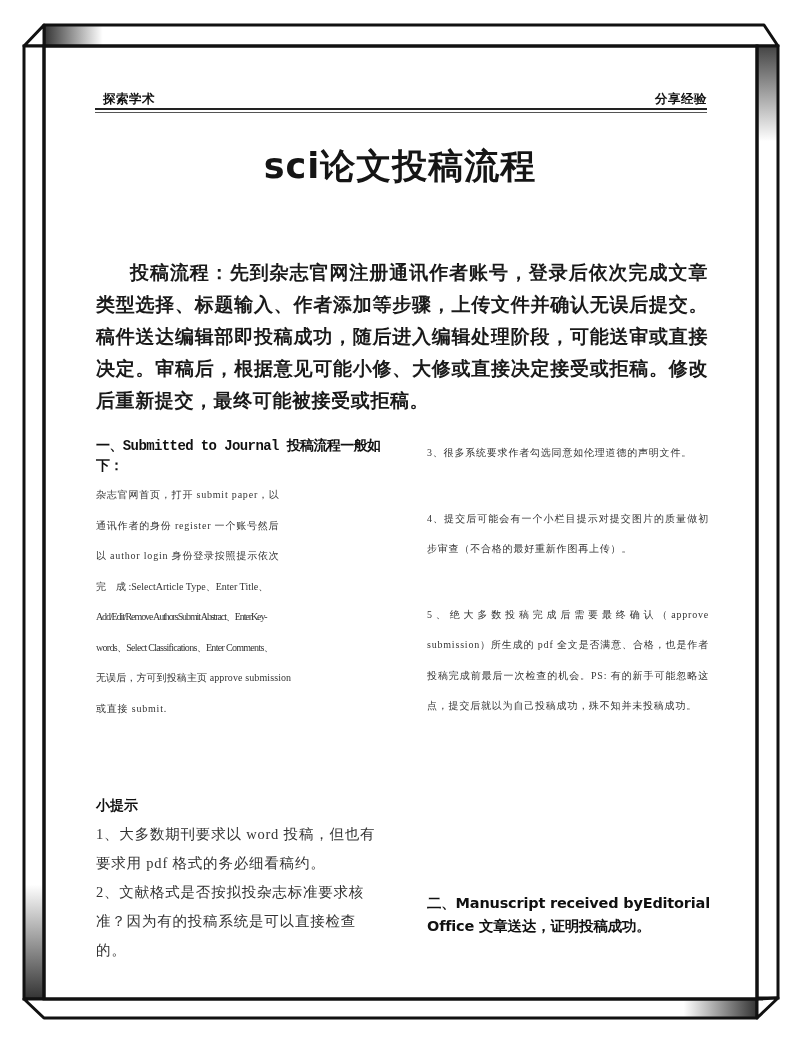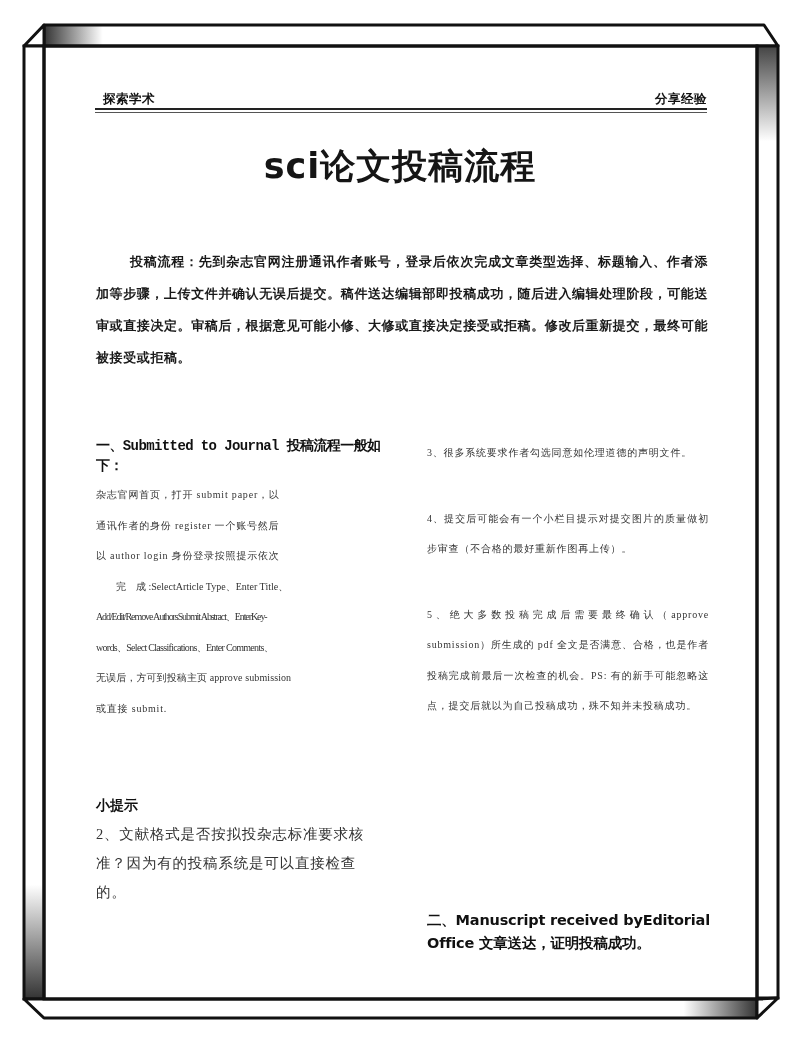--- a/index.html
+++ b/index.html
@@ -24,22 +24,22 @@
   .header-rule2 {
     position: absolute; left: 0; top: 23px; width: 100%; height: 0;
     border-top: 1px solid #555;
   }
   .title {
     position: absolute; left: 0; width: 800px; top: 143px; text-align: center;
     font-family: "DejaVu Sans", sans-serif; font-weight: bold; font-size: 35px; color: #151515;
     letter-spacing: 1px;
   }
   .intro {
-    position: absolute; left: 96px; top: 246px; width: 612px;
-    font-family: "DejaVu Serif", serif; font-weight: bold; font-size: 13px;
+    position: absolute; left: 96px; top: 256px; width: 612px;
+    font-family: "DejaVu Serif", serif; font-weight: bold; font-size: 19px;
     line-height: 32px; color: #1a1a1a; text-indent: 34px; text-align: justify;
     letter-spacing: 0.6px;
   }
   .col { position: absolute; top: 436px; }
   .col-left { left: 96px; width: 286px; }
   .col-right { left: 427px; width: 282px; }
   .sec-head {
     font-family: Liberation Mono, monospace; font-weight: bold; font-size: 14px; color: #111;
     letter-spacing: -0.6px; line-height: 20px;
   }
@@ -55,21 +55,21 @@
   }
   .tips {
     position: absolute; left: 96px; top: 820px; width: 290px;
     font-family: "Liberation Serif", serif; font-size: 14.5px; color: #333; line-height: 29px;
     letter-spacing: 0.8px;
   }
   .right-item { margin: 0 0 35px 0; }
   .sec2-head {
     position: absolute; left: 427px; top: 892px; width: 290px;
     font-family: "DejaVu Sans", sans-serif; font-weight: bold; font-size: 14.5px; color: #111;
-    line-height: 23px; letter-spacing: -0.2px; margin-top: 17px;
+    line-height: 23px; letter-spacing: -0.2px;
   }
 </style>
 </head>
 <body>
 
 <svg id="frame" width="800" height="1046" viewBox="0 0 800 1046" xmlns="http://www.w3.org/2000/svg">
   <defs>
     <linearGradient id="gTop" x1="0" y1="0" x2="1" y2="0">
       <stop offset="0" stop-color="#333"></stop>
       <stop offset="0.08" stop-color="#fff"></stop>
@@ -117,30 +117,31 @@
 <div class="title">sci论文投稿流程</div>
 
 <p class="intro p-block">投稿流程：先到杂志官网注册通讯作者账号，登录后依次完成文章类型选择、标题输入、作者添加等步骤，上传文件并确认无误后提交。稿件送达编辑部即投稿成功，随后进入编辑处理阶段，可能送审或直接决定。审稿后，根据意见可能小修、大修或直接决定接受或拒稿。修改后重新提交，最终可能被接受或拒稿。</p>
 
 <div class="col col-left">
   <div class="sec-head">一、Submitted to Journal 投稿流程一般如下：</div>
   <div class="body-text" style="margin-top:4px;">
     <div>杂志官网首页，打开 submit paper，以</div>
     <div>通讯作者的身份 register 一个账号然后</div>
     <div>以 author login 身份登录按照提示依次</div>
-    <div style="letter-spacing:0;margin-left:20px;">完　成 :SelectArticle Type、Enter Title、</div>
+    <div style="letter-spacing:0;">完　成 :SelectArticle Type、Enter Title、</div>
     <div class="condensed" style="letter-spacing:-1.1px;">Add/Edit/Remove AuthorsSubmit Abstract、EnterKey-</div>
     <div class="condensed" style="letter-spacing:-0.7px;">words、Select Classifications、Enter Comments、</div>
     <div style="letter-spacing:0.1px;">无误后，方可到投稿主页 approve submission</div>
     <div>或直接 submit.</div>
   </div>
 </div>
 
 <div class="tip-head">小提示</div>
 <div class="tips">
+  <div>1、大多数期刊要求以 word 投稿，但也有要求用 pdf 格式的务必细看稿约。</div>
   <div>2、文献格式是否按拟投杂志标准要求核准？因为有的投稿系统是可以直接检查的。</div>
 </div>
 
 <div class="col col-right body-text" style="top:438px;">
   <p class="right-item">3、很多系统要求作者勾选同意如伦理道德的声明文件。</p>
   <p class="right-item">4、提交后可能会有一个小栏目提示对提交图片的质量做初步审查（不合格的最好重新作图再上传）。</p>
   <p class="right-item">5、绝大多数投稿完成后需要最终确认（approve submission）所生成的 pdf 全文是否满意、合格，也是作者投稿完成前最后一次检查的机会。PS: 有的新手可能忽略这点，提交后就以为自己投稿成功，殊不知并未投稿成功。</p>
 </div>
 
 <div class="sec2-head">二、Manuscript received byEditorial Office 文章送达，证明投稿成功。</div>

